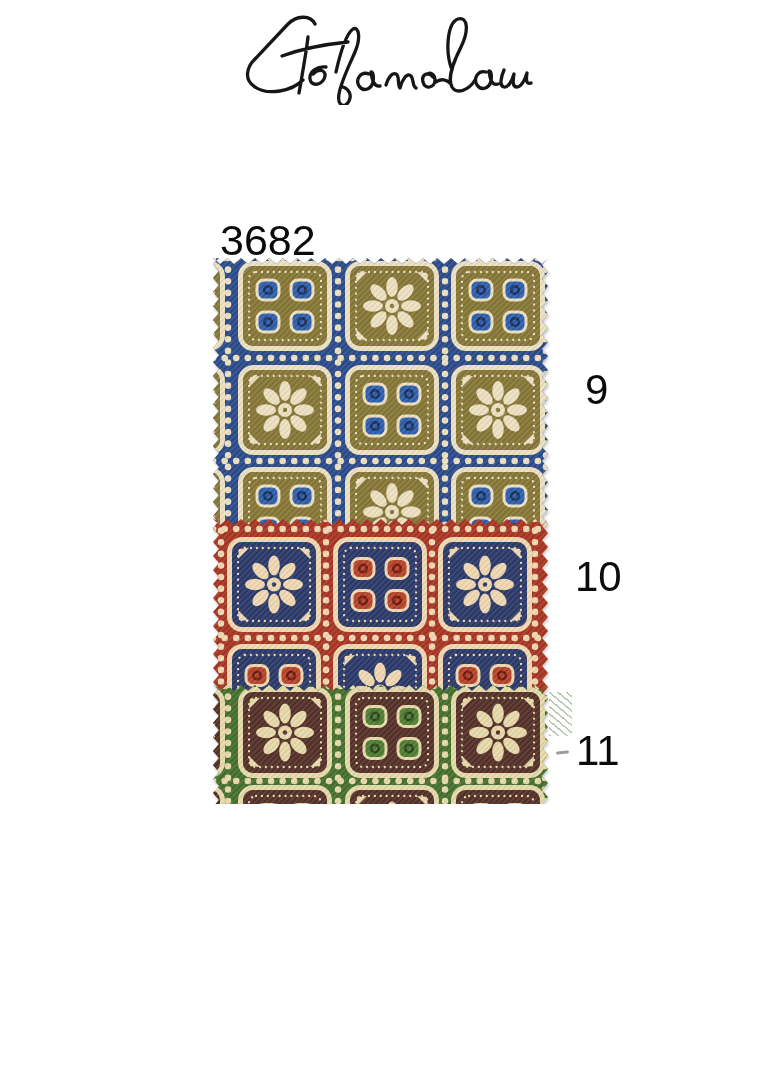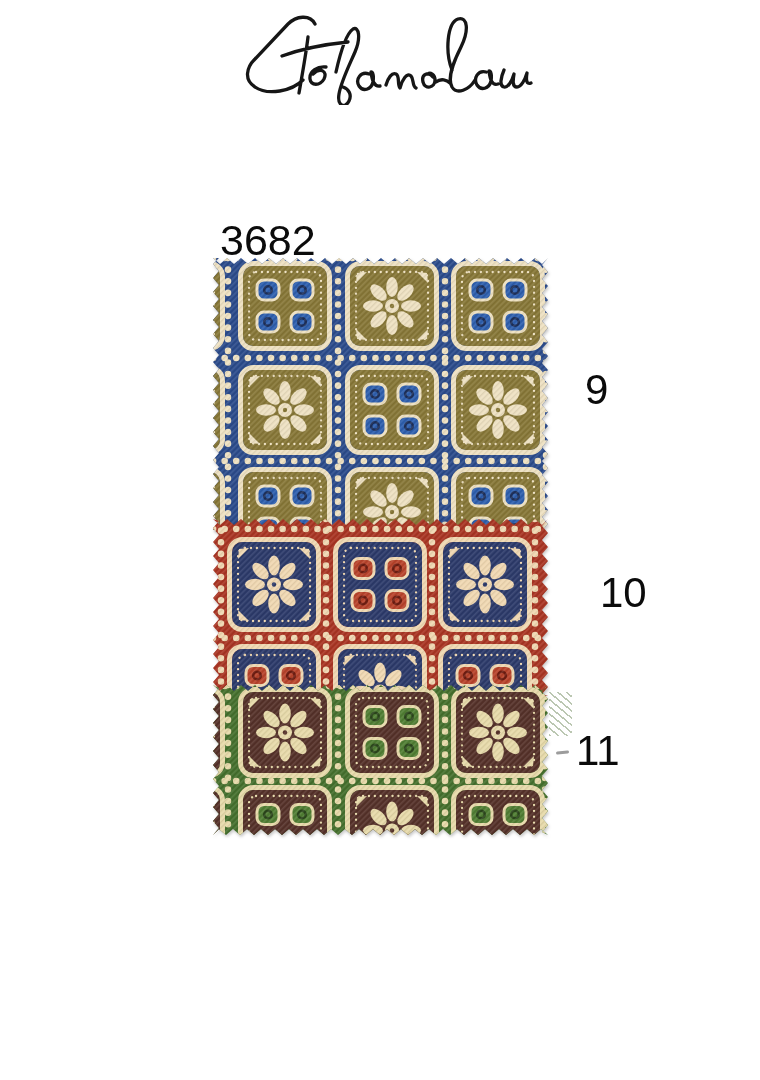--- a/index.html
+++ b/index.html
@@ -1,32 +1,32 @@
 <!DOCTYPE html>
 <html><head>
 <meta charset="utf-8">
 <style>
   html,body{margin:0;padding:0;background:#ffffff;}
   .page{
-    position:relative;width:760px;height:1080px;background:#ffffff;
+    position:relative;width:760px;height:804px;background:#ffffff;
     overflow:hidden;font-family:"Liberation Sans","DejaVu Sans",sans-serif;
   }
   .signature{position:absolute;left:240px;top:10px;width:300px;height:95px;}
   .signature path{fill:none;stroke:#161616;stroke-width:3.3;stroke-linecap:round;stroke-linejoin:round;}
   .pattern-number{
     position:absolute;left:220px;top:219px;font-size:43px;line-height:1;
     color:#0b0b0b;letter-spacing:0px;
   }
   figure.swatch{position:absolute;margin:0;filter:drop-shadow(1.5px 2px 1.5px rgba(60,60,60,0.28));}
   figure.s0{left:213px;top:258px;}
   figure.s1{left:213px;top:519px;}
   figure.s2{left:213px;top:685px;}
   .swatch-label{position:absolute;font-size:42px;line-height:1;color:#0b0b0b;}
   .l0{left:585px;top:369px;}
-  .l1{left:600px;top:556px;margin-top:16px;}
+  .l1{left:575px;top:556px;}
   .l2{left:576px;top:730px;text-align:center;}
   .fray{
     position:absolute;left:549px;top:692px;width:23px;height:44px;
     background:repeating-linear-gradient(40deg,rgba(85,115,62,0.50) 0 1.5px,transparent 1.5px 5.5px);
     opacity:0.8;
   }
   .stray-dash{
     position:absolute;left:556px;top:751px;width:13px;height:2.5px;
     background:#9c9c9c;border-radius:2px;transform:rotate(-6deg);
   }

